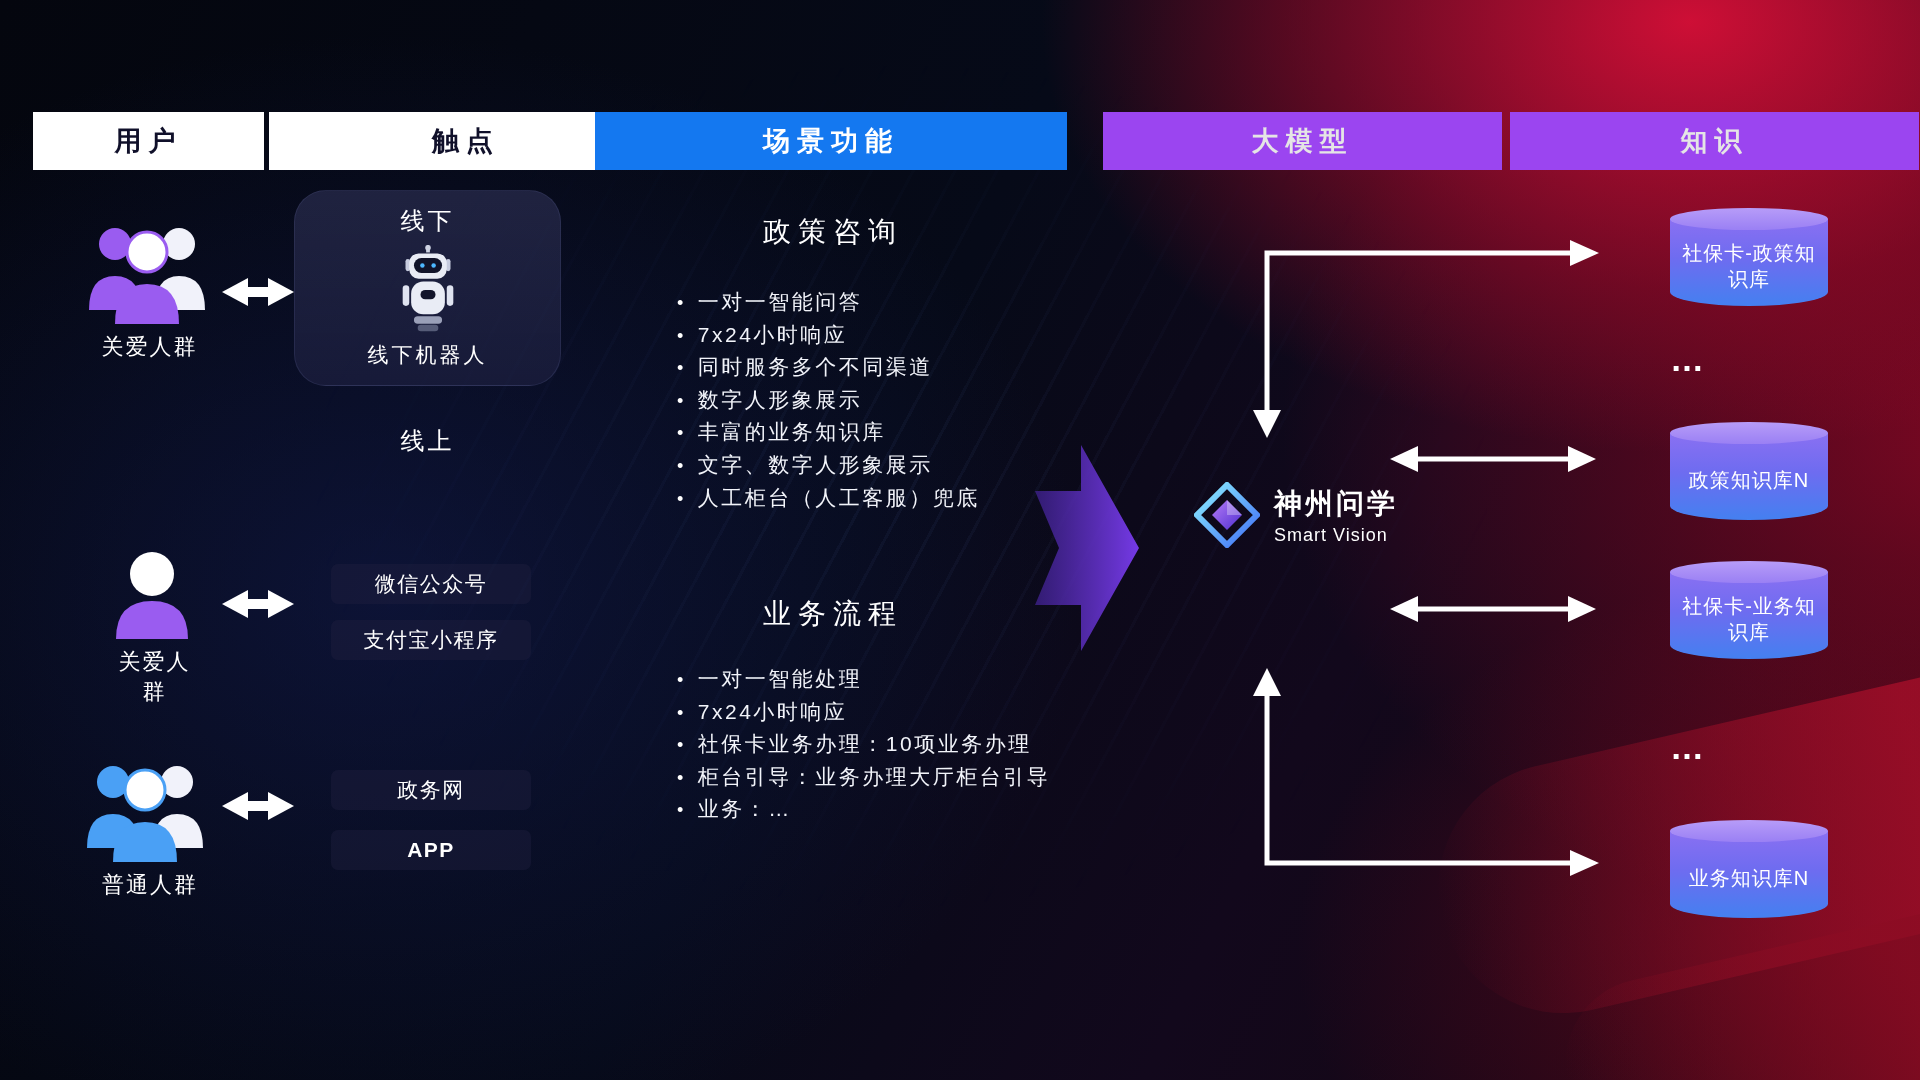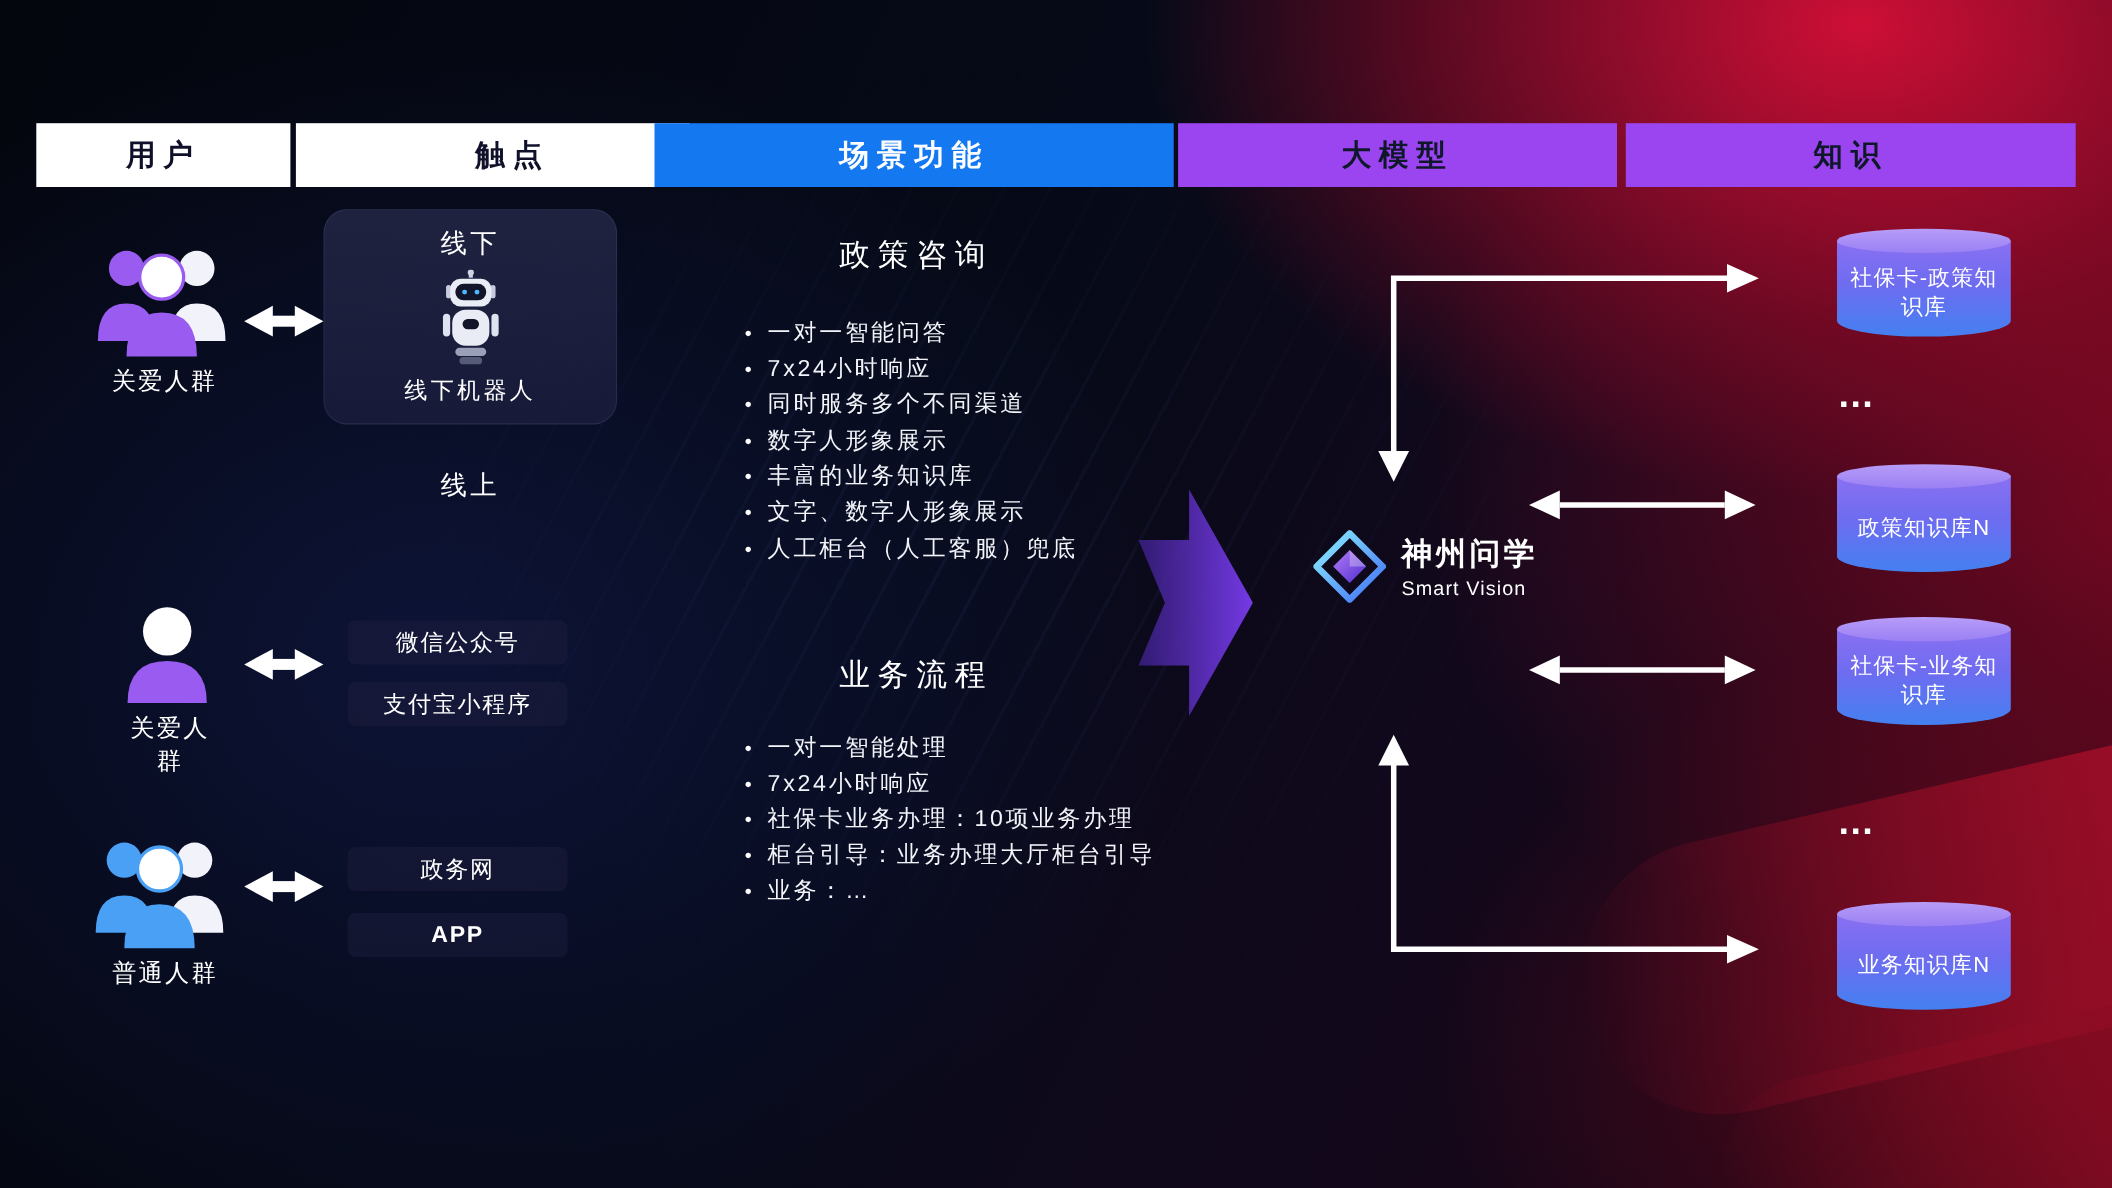--- a/index.html
+++ b/index.html
@@ -28,40 +28,40 @@
     position:absolute;left:1560px;top:930px;width:600px;height:170px;
     background:linear-gradient(to right, rgba(120,10,30,0), rgba(140,12,35,0.8) 60%);
     border-radius:160px 0 0 160px;transform:rotate(-13deg);pointer-events:none;
   }
 
   
   .hdr{position:absolute;top:112px;height:58px;display:flex;align-items:center;justify-content:center;
        font-size:27px;font-weight:bold;letter-spacing:7px;}
   .hdr.white{background:#ffffff;color:#10102a;}
   .hdr.blue{background:#1478f0;color:#fff;}
-  .hdr.purple{background:#9b45f0;color:#0f172a;}
+  .hdr.purple{background:#9b45f0;color:#e5e5e5;margin-left:32px;}
   .hdr-user{left:33px;width:231px;}
   .hdr-touch{left:269px;width:322px;padding-left:36px;}
   .hdr-scene{left:595px;width:472px;}
   .hdr-model{left:1071px;width:399px;}
   .hdr-knowledge{left:1478px;width:409px;}
 
   
   .user-block{position:absolute;text-align:center;}
   .user-label{margin-top:6px;font-size:22px;letter-spacing:2px;color:#fff;}
 
   
-  .offline-box{position:absolute;left:294px;top:190px;width:267px;height:196px;border-radius:22px;
+  .offline-box{position:absolute;left:294px;top:190px;width:267px;height:196px;border-radius:32px;
     background:linear-gradient(180deg, rgba(72,74,122,0.38), rgba(34,36,70,0.55));
     border:1px solid rgba(130,135,200,0.14);
     display:flex;flex-direction:column;align-items:center;justify-content:space-between;
     padding:14px 0 16px 0;box-sizing:border-box;}
   .tp-title{font-size:24px;letter-spacing:3px;color:#fff;}
   .online-title{position:absolute;left:294px;top:425px;width:267px;text-align:center;font-size:24px;letter-spacing:3px;}
-  .tp-item{position:absolute;left:316px;width:200px;height:40px;border-radius:7px;
+  .tp-item{position:absolute;left:331px;width:200px;height:40px;border-radius:7px;
     background:rgba(30,32,62,0.45);display:flex;align-items:center;justify-content:center;
     font-size:21px;letter-spacing:1.5px;color:#fff;}
 
   
   .sec-title{position:absolute;left:677px;width:312px;text-align:center;font-size:28px;letter-spacing:7px;color:#fff;}
   .bullets{position:absolute;left:677px;width:420px;}
   .bullet{display:flex;align-items:baseline;height:32.6px;font-size:21px;letter-spacing:2.5px;color:#f2f4fa;}
   .bullet .dot{margin-right:12px;font-size:18px;color:#fff;}
 
   

